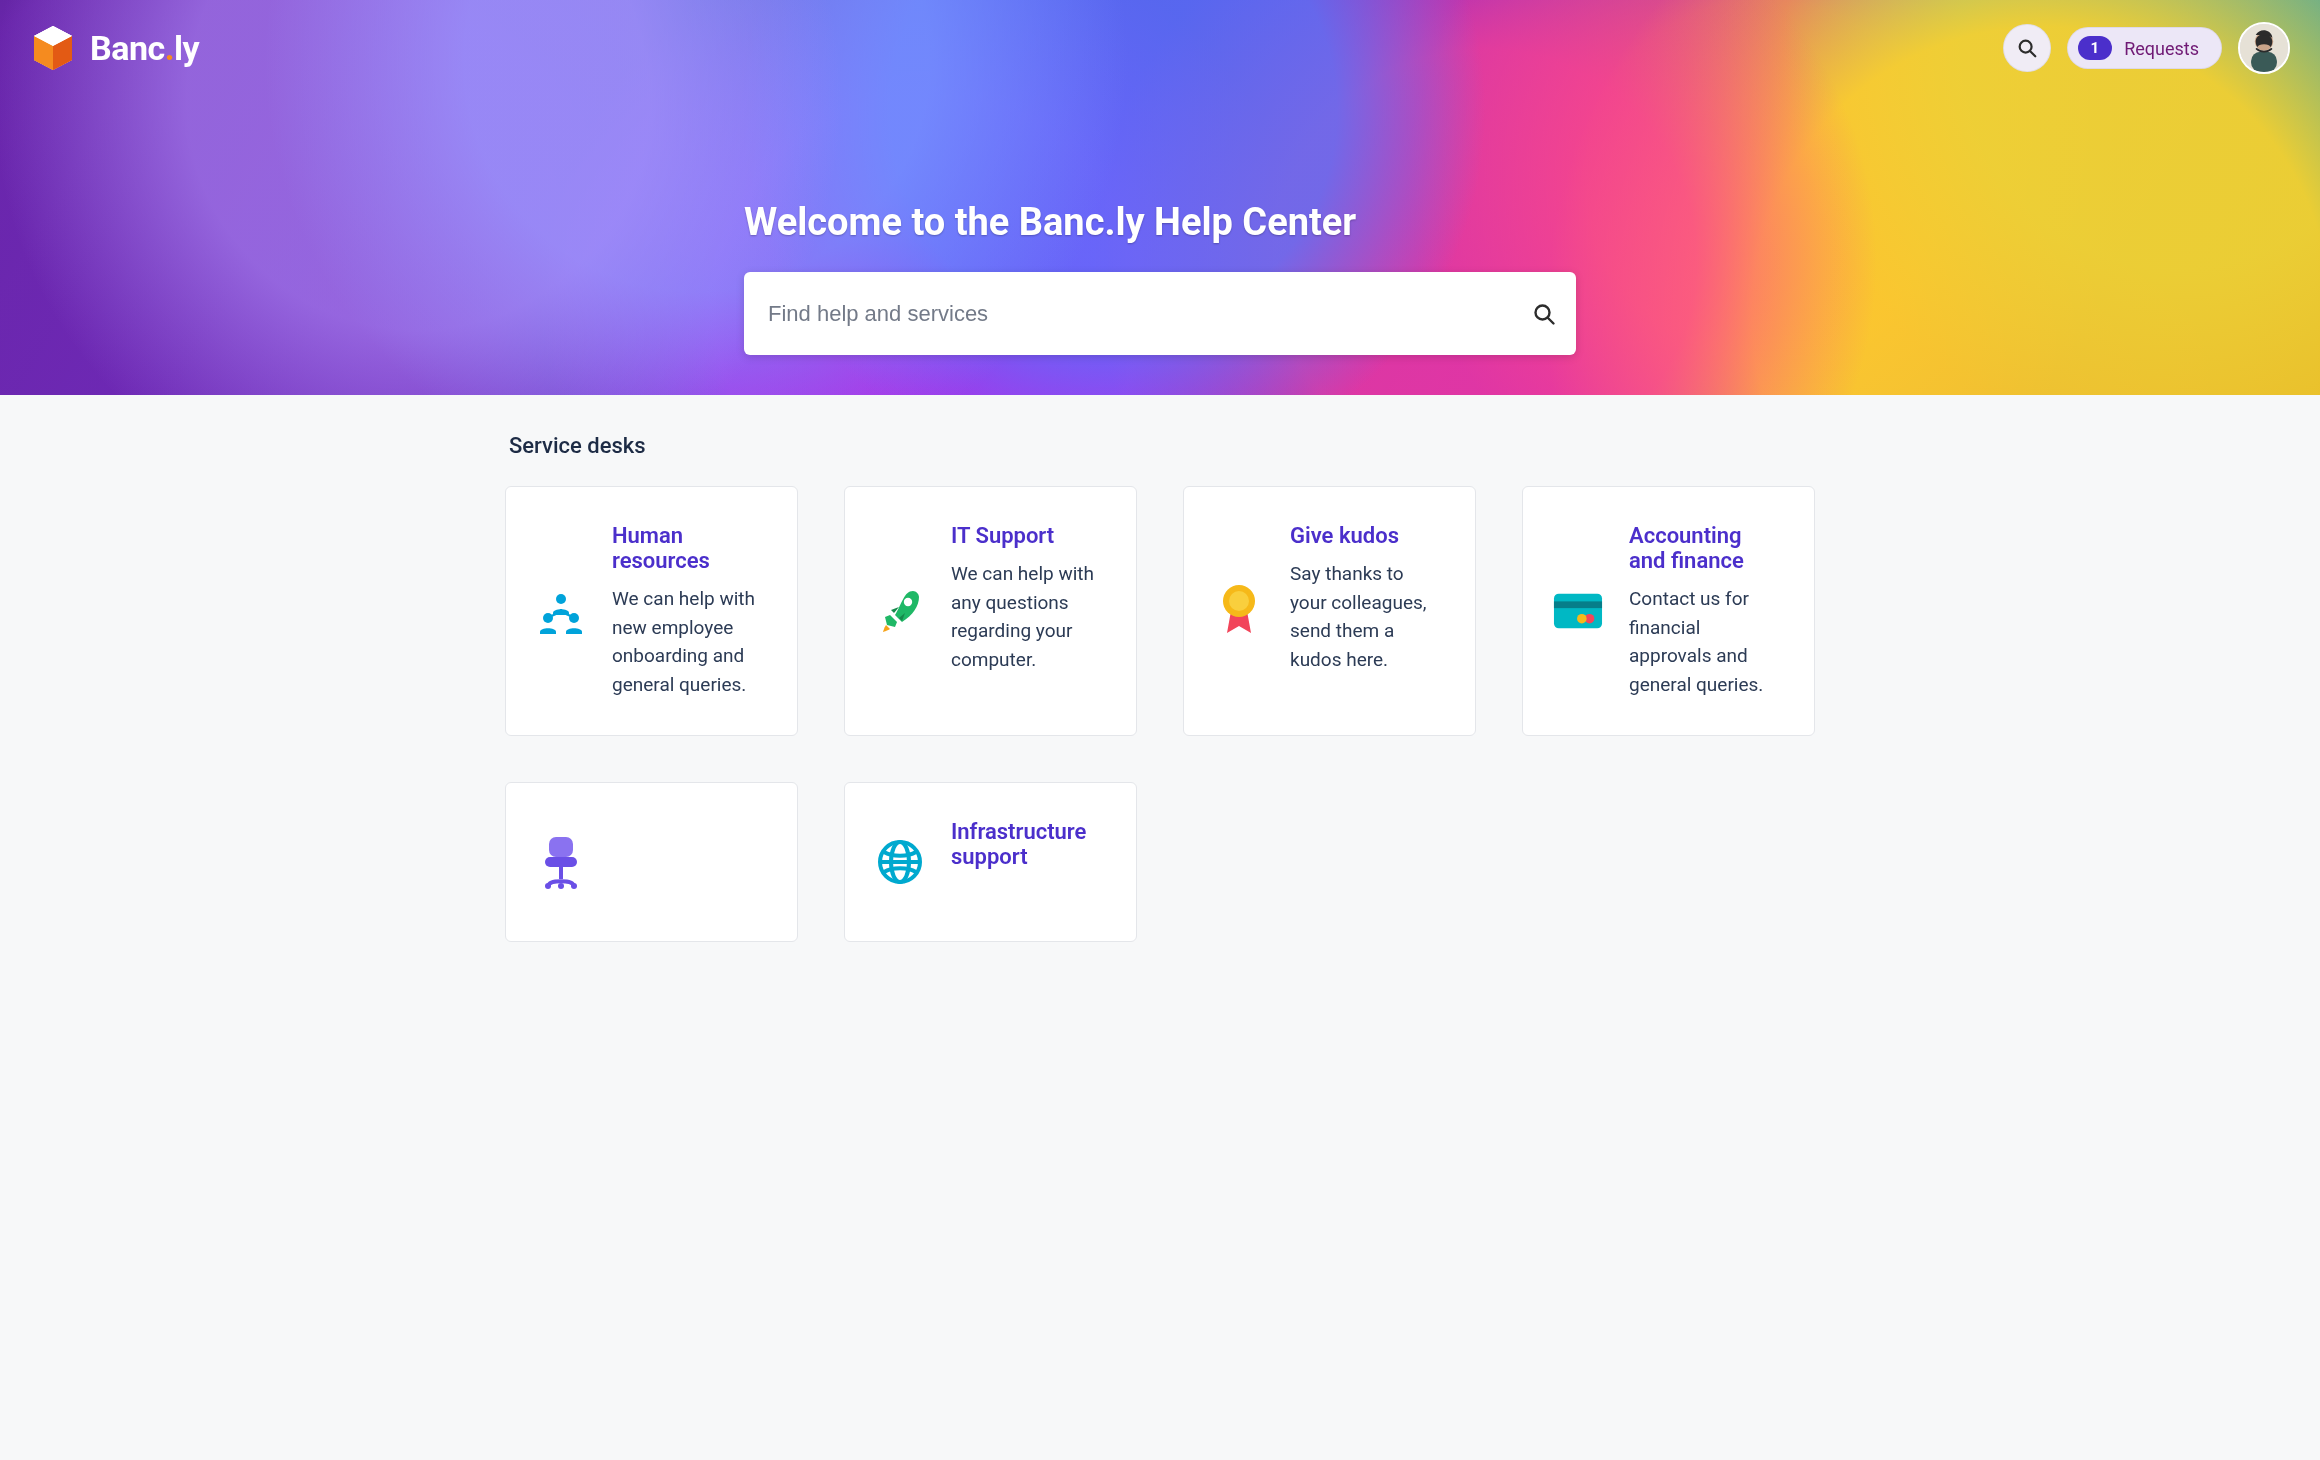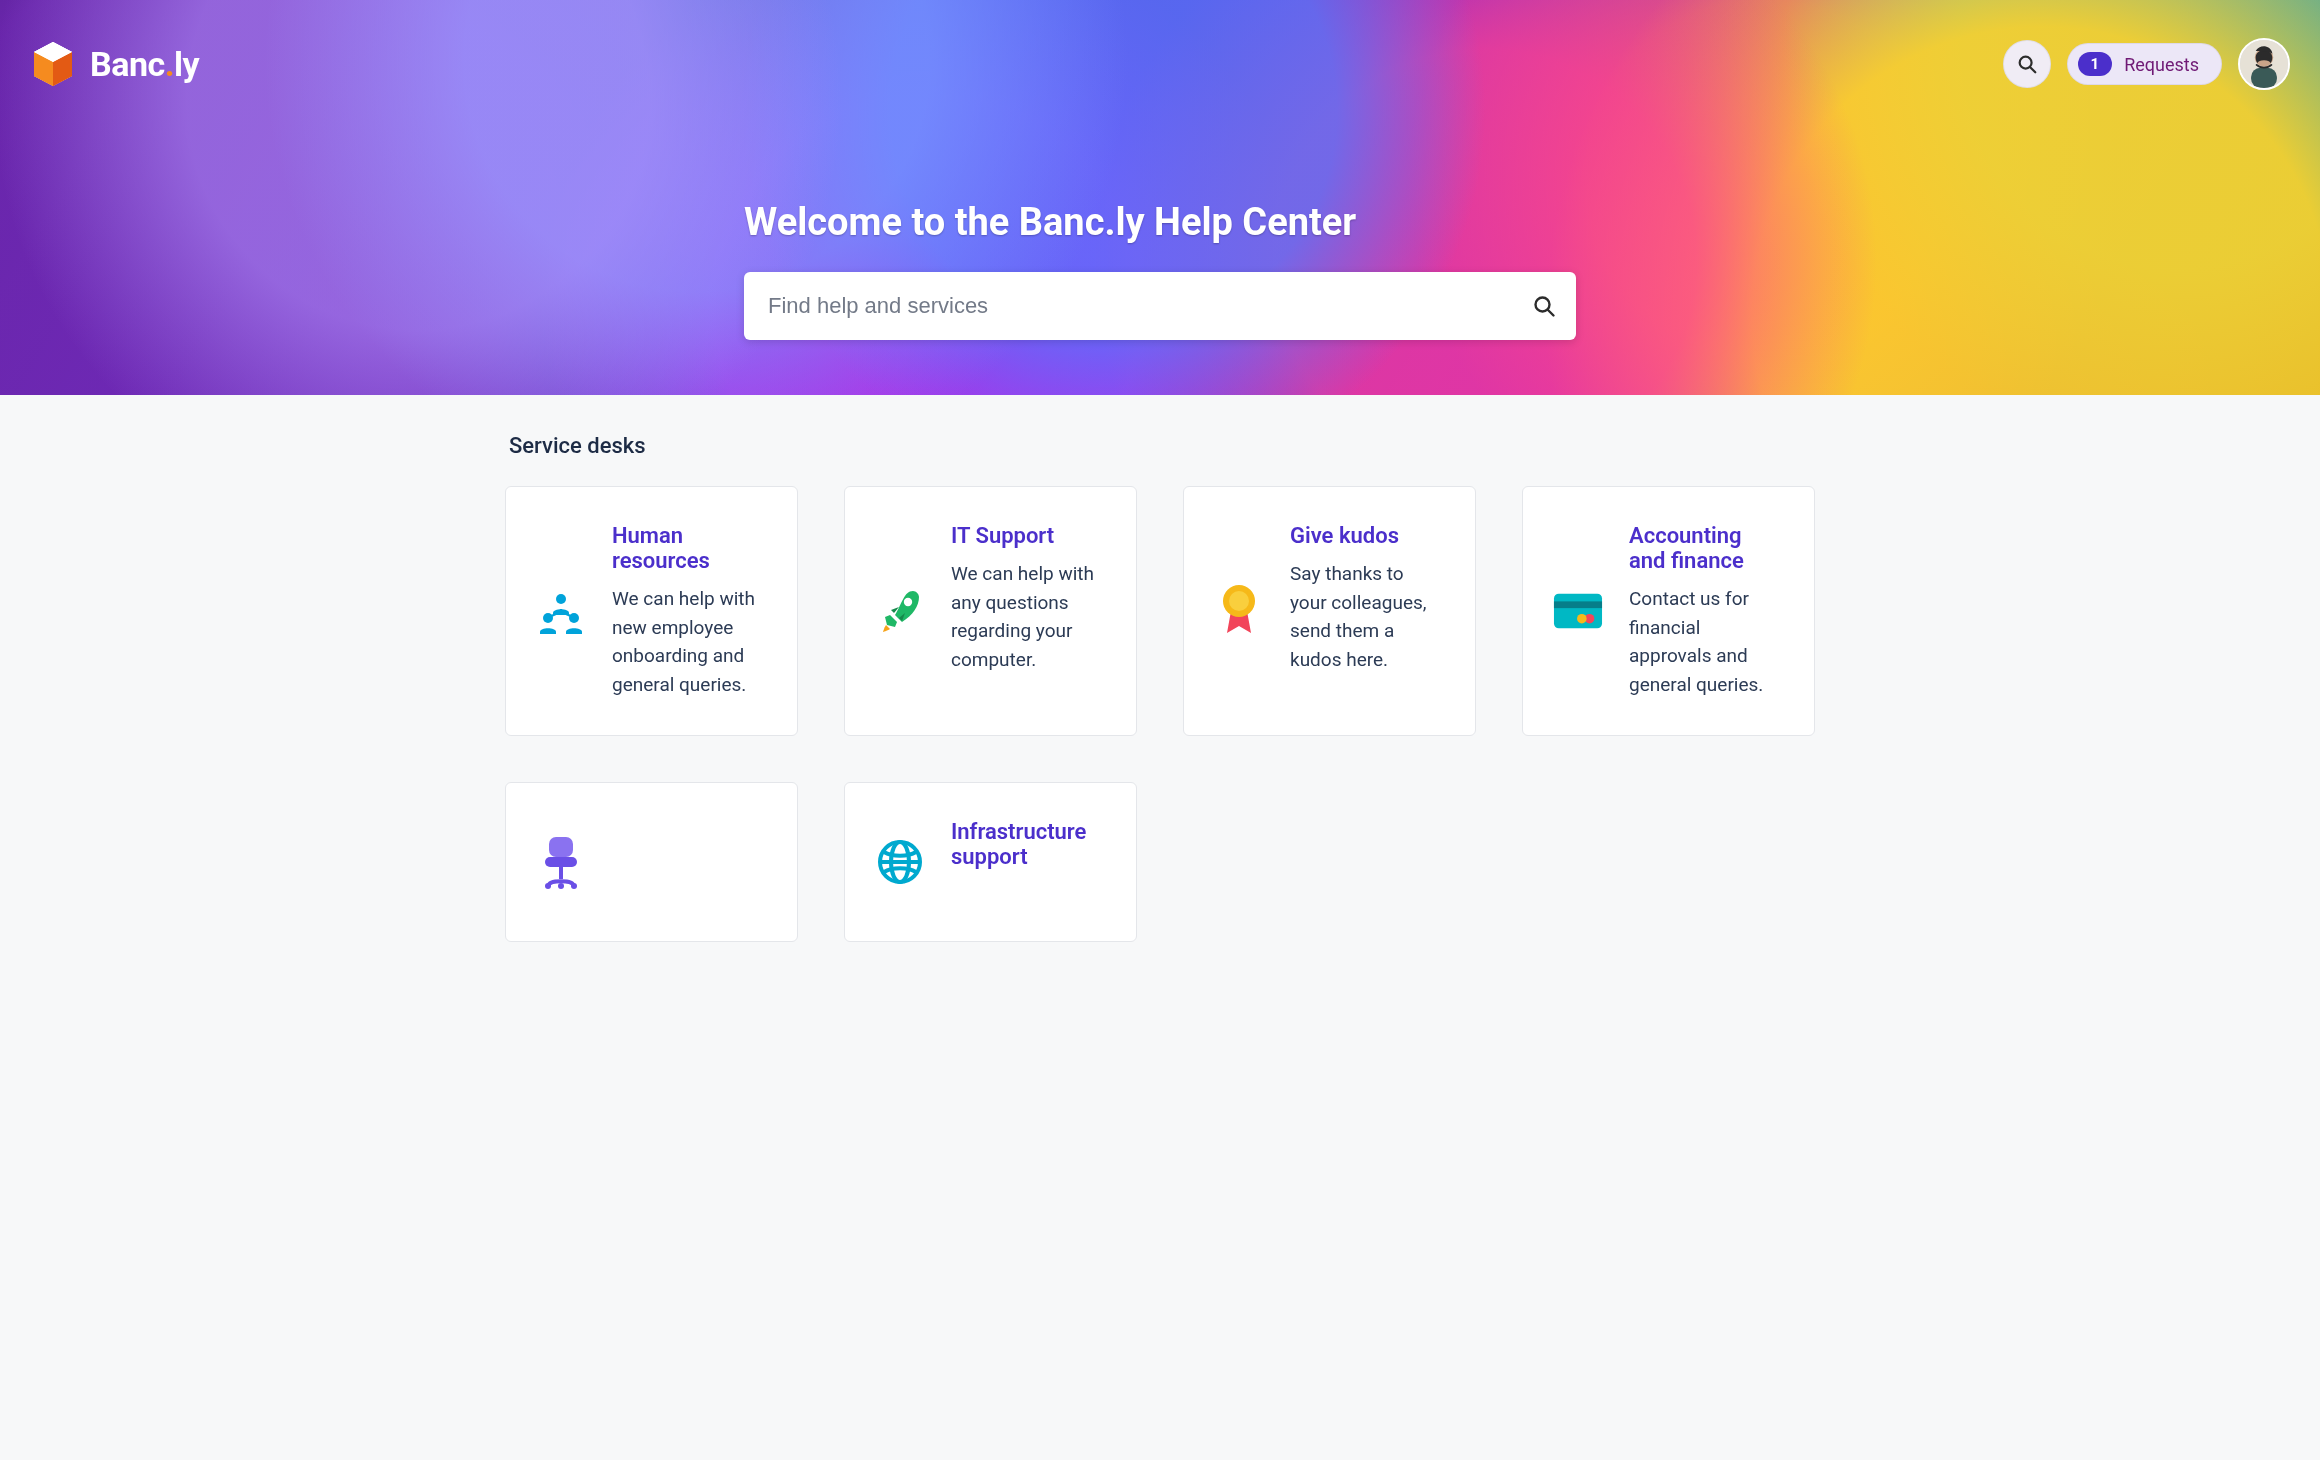--- a/index.html
+++ b/index.html
@@ -16,21 +16,21 @@
                   radial-gradient(circle at 64% 66%, rgba(255,60,150,.7) 0 14%, transparent 26%),
                   radial-gradient(circle at 40% 78%, rgba(220,40,255,.6) 0 15%, transparent 27%),
                   radial-gradient(circle at 88% 80%, rgba(255,210,40,.9) 0 14%, transparent 24%),
                   radial-gradient(circle at 94% 12%, rgba(40,220,200,.7) 0 10%, transparent 18%),
                   radial-gradient(circle at 76% 45%, rgba(255,120,80,.6) 0 10%, transparent 20%),
                   radial-gradient(circle at 10% 70%, rgba(130,40,200,.65) 0 16%, transparent 28%),
                   linear-gradient(120deg,#3a2173 0%, #5a37b8 35%, #7e30c4 55%, #a520c9 75%, #251145 100%);
     }
     
     .header {
-      position:absolute; top:16px; left:0; right:0;
+      position:absolute; top:0; left:0; right:0;
       display:flex; align-items:center; padding:22px 30px; gap:16px;
     }
     .brand { display:flex; align-items:center; gap:14px; cursor:pointer; }
     .brand-mark svg { display:block; }
     .brand-text { color:#fff; font-weight:700; font-size:34px; letter-spacing:-.5px; }
     .brand-dot { color:#f58b1f; }
     .spacer { flex:1; }
     .top-search {
       width:48px; height:48px; border-radius:50%;
       background:#f0ecf5; display:flex; align-items:center; justify-content:center; cursor:pointer;
@@ -48,21 +48,21 @@
     .req-label { color:#701a75; font-size:18px; }
     .avatar {
       width:52px; height:52px; border-radius:50%; border:2px solid #fff; overflow:hidden; cursor:pointer;
       background:#ddd;
     }
     .avatar svg { width:100%; height:100%; display:block; }
     
     .hero-body { max-width:832px; margin:0 auto; padding-top:200px; position:relative; }
     .hero-title { color:#fff; font-weight:700; font-size:38px; text-shadow:0 1px 2px rgba(0,0,0,.25); }
     .hero-search {
-      margin-top:28px; background:#fff; border-radius:6px; height:68px;
+      margin-top:28px; background:#fff; border-radius:6px; height:83px;
       display:flex; align-items:center; padding:0 20px 0 24px;
       box-shadow:0 2px 8px rgba(0,0,0,.15);
     }
     .hero-search input {
       flex:1; border:none; outline:none; font-size:22px; color:#172b4d;
     }
     .hero-search input::placeholder { color:#737a88; }
     .hero-search .ico { color:#2c2c2c; }
     
     .main { max-width:1310px; margin:0 auto; padding:38px 0 56px; }

